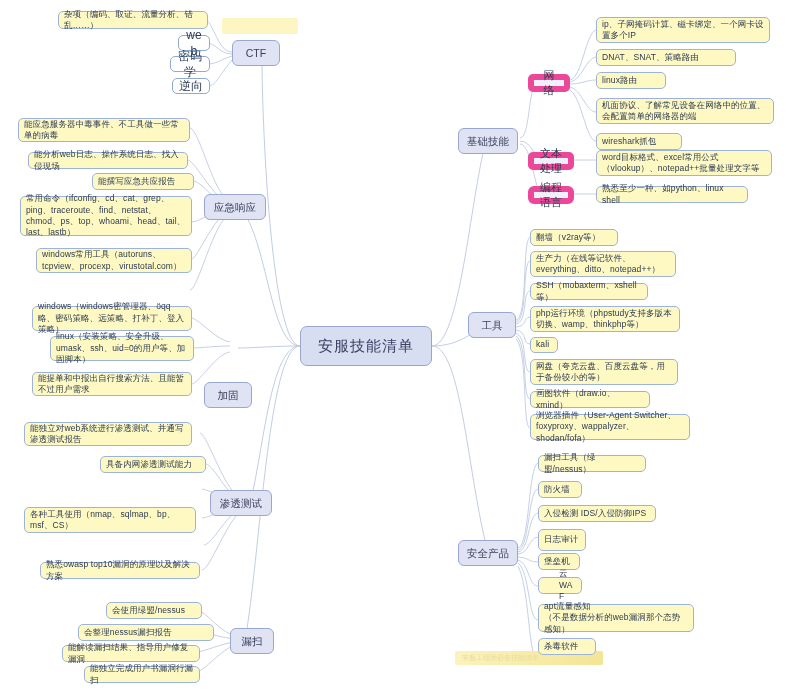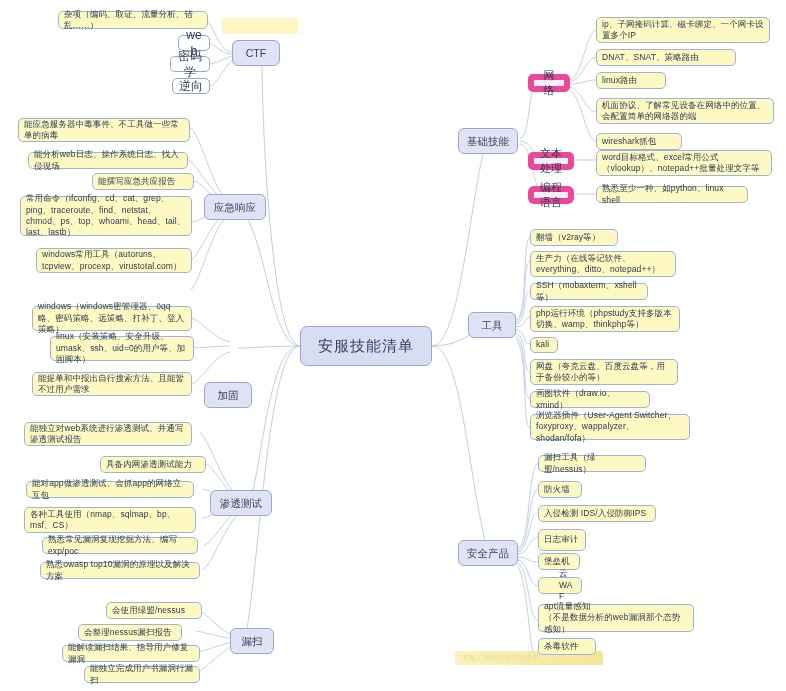--- a/index.html
+++ b/index.html
@@ -177,28 +177,26 @@
   <div class="node leaf" style="left:36px;top:248px;width:156px;height:25px;">windows常用工具（autoruns、tcpview、procexp、virustotal.com）</div>
 
   <div class="node branch" style="left:204px;top:334px;width:48px;height:26px;margin-top:48px;">加固</div>
   <div class="node leaf" style="left:32px;top:306px;width:160px;height:25px;">windows（windows密管理器、öqq略、密码策略、远策略、打补丁、登入策略）</div>
   <div class="node leaf" style="left:50px;top:336px;width:144px;height:25px;">linux（安装策略、安全升级、umask、ssh、uid=0的用户等、加固脚本）</div>
   <div class="node leaf" style="left:32px;top:372px;width:160px;height:24px;">能提单和中报出自行搜索方法、且能暂不过用户需求</div>
 
   <div class="node branch" style="left:210px;top:490px;width:62px;height:26px;">渗透测试</div>
   <div class="node leaf" style="left:24px;top:422px;width:168px;height:24px;">能独立对web系统进行渗透测试、并通写渗透测试报告</div>
   <div class="node leaf" style="left:100px;top:456px;width:106px;height:17px;">具备内网渗透测试能力</div>
-  <div class="node leaf" style="left:26px;top:481px;width:168px;height:17px;">能对app做渗透测试、会抓app的网络立互包</div>
   <div class="node leaf" style="left:24px;top:507px;width:172px;height:26px;">各种工具使用（nmap、sqlmap、bp、msf、CS）</div>
-  <div class="node leaf" style="left:42px;top:537px;width:156px;height:17px;">熟悉常见漏洞复现挖掘方法、编写exp/poc</div>
   <div class="node leaf" style="left:40px;top:562px;width:160px;height:17px;">熟悉owasp top10漏洞的原理以及解决方案</div>
 
   <div class="node branch" style="left:230px;top:628px;width:44px;height:26px;">漏扫</div>
   <div class="node leaf" style="left:106px;top:602px;width:96px;height:17px;">会使用绿盟/nessus</div>
-  <div class="node leaf" style="left:78px;top:624px;width:104px;height:17px;">会整理nessus漏扫报告</div>
+  <div class="node leaf" style="left:78px;top:624px;width:136px;height:17px;">会整理nessus漏扫报告</div>
   <div class="node leaf" style="left:62px;top:645px;width:138px;height:17px;">能解读漏扫结果、指导用户修复漏洞</div>
   <div class="node leaf" style="left:84px;top:666px;width:116px;height:17px;">能独立完成用户书漏洞行漏扫</div>
 
   <div class="node branch" style="left:458px;top:128px;width:60px;height:26px;">基础技能</div>
   <div class="node sub" style="left:528px;top:74px;width:42px;height:18px;">网络</div>
   <div class="node sub" style="left:528px;top:152px;width:46px;height:18px;">文本处理</div>
   <div class="node sub" style="left:528px;top:186px;width:46px;height:18px;border-radius:6px;">编程语言</div>
 
   <div class="node leaf" style="left:596px;top:17px;width:174px;height:26px;">ip、子网掩码计算、磁卡绑定、一个网卡设置多个IP</div>
   <div class="node leaf" style="left:596px;top:49px;width:140px;height:17px;">DNAT、SNAT、策略路由</div>

